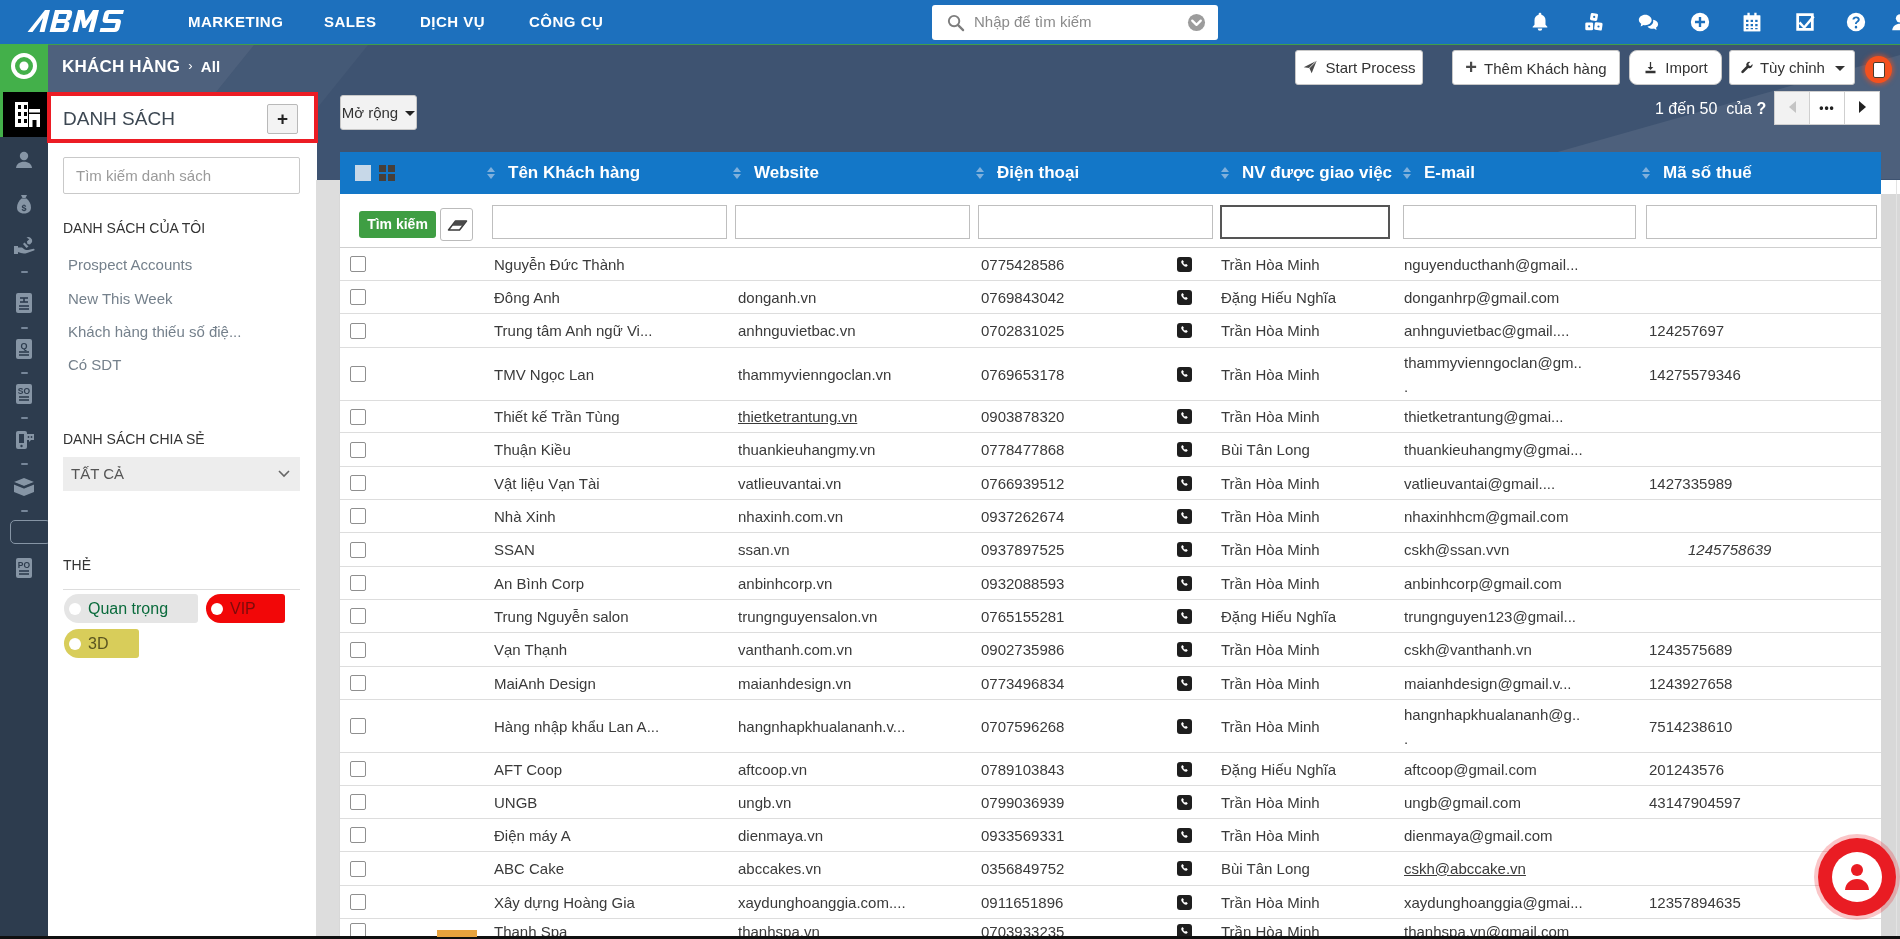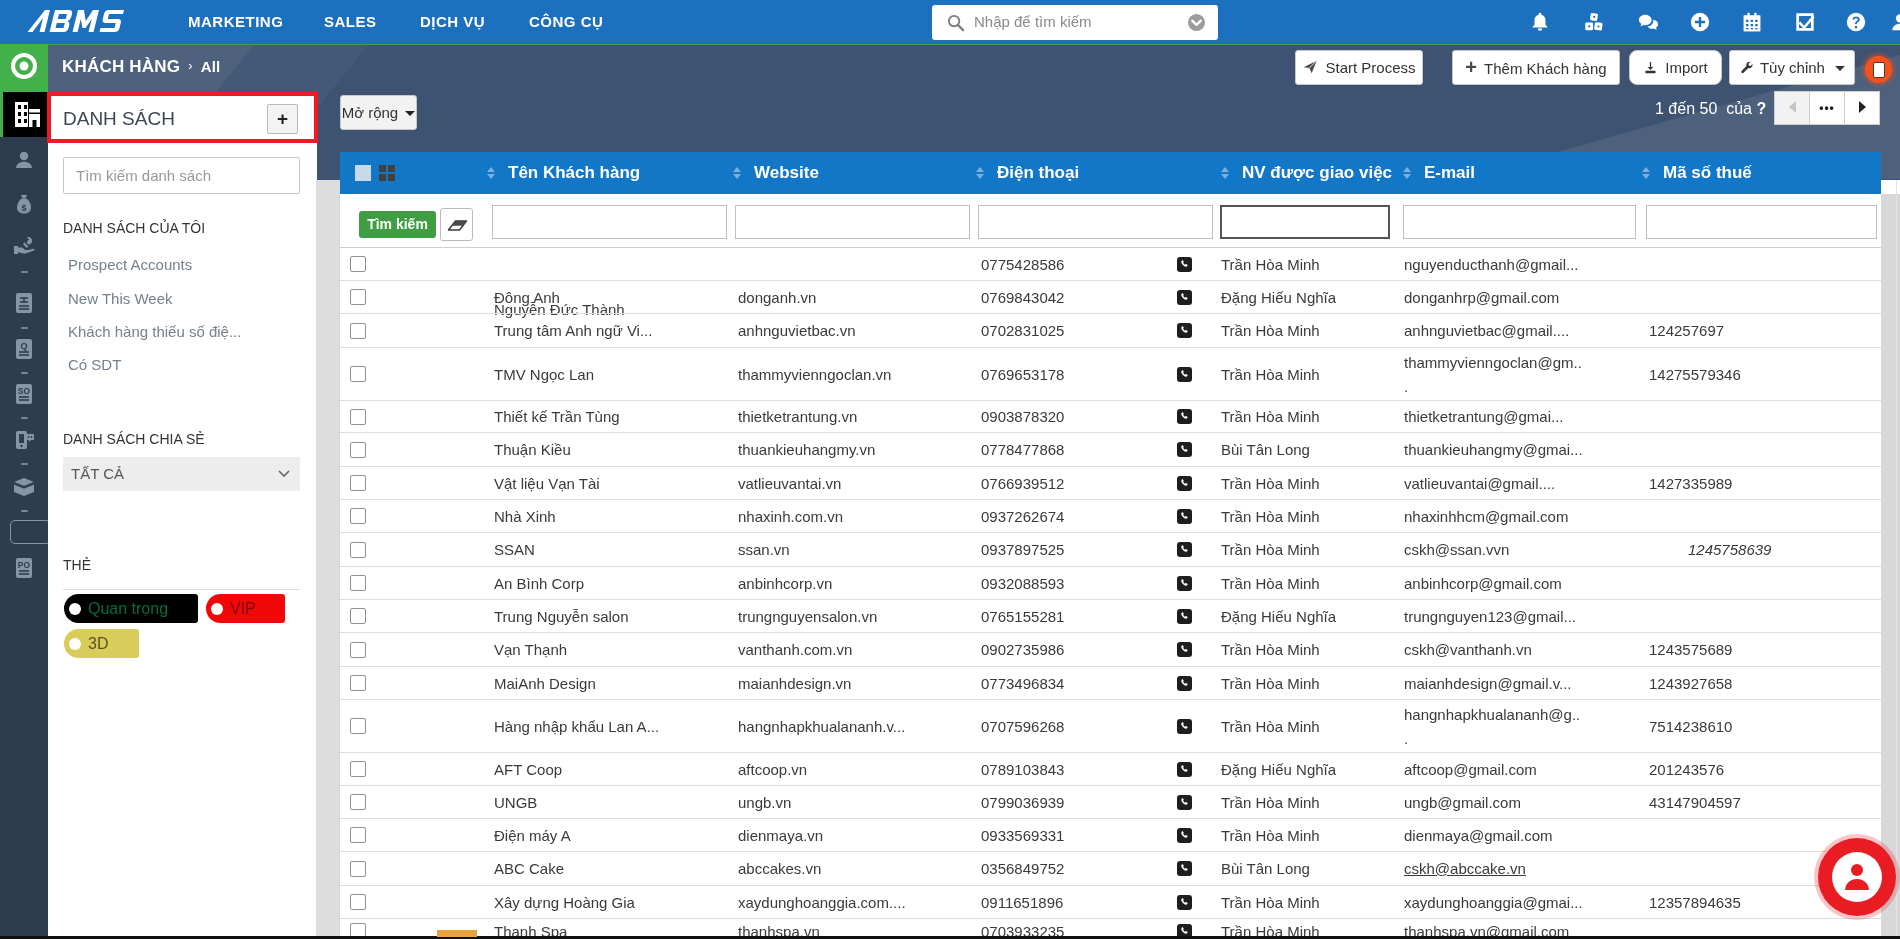--- a/index.html
+++ b/index.html
@@ -275,21 +275,21 @@
 <div class="plink" style="top:356px;">Có SDT</div>
 <div class="sechead" style="top:431px;">DANH SÁCH CHIA SẺ</div>
 <div id="ddall">
     <span>TẤT CẢ</span>
     <svg style="position:absolute;right:10px;top:13px;" width="12" height="8" viewBox="0 0 12 8">
       <path d="M1 1l5 5 5-5" fill="none" stroke="#666" stroke-width="1.6"></path>
     </svg>
   </div>
 <div class="sechead" style="top:557px;">THẺ</div>
 <div id="tagdivider"></div>
-<div class="tag" style="left:64px;top:594px;width:134px;background:#000000;color:#0a6b3c;"><span class="dot"></span>Quan trọng</div>
+<div class="tag" style="left:64px;top:594px;width:134px;background:#e5e5e5;color:#0a6b3c;"><span class="dot"></span>Quan trọng</div>
 <div class="tag" style="left:206px;top:594px;width:79px;background:#f20708;color:#7c0b0b;"><span class="dot"></span>VIP</div>
 <div class="tag" style="left:64px;top:629px;width:75px;background:#d8cd5a;color:#5a5420;"><span class="dot"></span>3D</div>
 <div id="gapstrip"></div>
 <div id="collab"><svg width="15" height="33" viewBox="0 0 15 33">
       <polyline points="10.5,9 4.5,16.5 10.5,24" fill="none" stroke="#1a1a1a" stroke-width="3.4"></polyline>
     </svg></div>
 <div id="rightstrip"></div>
 <div class="abs" style="left:316px;top:180px;width:1px;height:759px;background:#ddd;"></div>
 <div class="abs" style="left:339px;top:194px;width:1px;height:745px;background:#d8d8d8;"></div>
 <div class="abs" style="left:1880px;top:194px;width:1px;height:745px;background:#d8d8d8;"></div>
@@ -322,21 +322,21 @@
     <div class="fin" style="left:152px;width:235px;"></div>
     <div class="fin" style="left:395px;width:235px;"></div>
     <div class="fin" style="left:638px;width:235px;"></div>
     <div class="fin" style="left:880px;width:170px;border:2px solid #555;"></div>
     <div class="fin" style="left:1063px;width:233px;"></div>
     <div class="fin" style="left:1306px;width:231px;"></div>
   </div>
   <div id="rows">
       <div class="row" style="height:33px;">
         <div class="chk" style="top:8px;"></div>
-        <div class="cell" style="left:154px;width:230px;line-height:33px;margin-top:45px;">Nguyễn Đức Thành</div>
+        <div class="cell" style="left:154px;width:230px;line-height:33px;">Nguyễn Đức Thành</div>
         <div class="cell" style="left:641px;width:190px;line-height:33px;">0775428586</div>
         <div class="cell" style="left:881px;width:175px;line-height:33px;">Trần Hòa Minh</div>
         <div class="cell" style="left:1064px;width:235px;line-height:33px;">nguyenducthanh@gmail...</div>
         <div class="pico" style="top:9px;">
           <svg width="11" height="11" viewBox="0 0 24 24" fill="#fff">
             <path d="M6.6 2.8c.5-.5 1.3-.4 1.7.1l2 2.6c.4.5.3 1.2-.1 1.6l-1.3 1.3c.6 1.5 2.6 3.5 4.1 4.1l1.3-1.3c.4-.4 1.1-.5 1.6-.1l2.6 2c.5.4.6 1.2.1 1.7l-1.7 1.7c-.5.5-1.3.7-2 .5-4.6-1.5-8.6-5.5-10.1-10.1-.2-.7 0-1.5.5-2z"></path>
           </svg>
         </div>
       </div>
       <div class="row" style="height:33px;">
@@ -376,21 +376,21 @@
         <div class="cell" style="left:1309px;width:225px;line-height:53px;">14275579346</div>
         <div class="pico" style="top:19px;">
           <svg width="11" height="11" viewBox="0 0 24 24" fill="#fff">
             <path d="M6.6 2.8c.5-.5 1.3-.4 1.7.1l2 2.6c.4.5.3 1.2-.1 1.6l-1.3 1.3c.6 1.5 2.6 3.5 4.1 4.1l1.3-1.3c.4-.4 1.1-.5 1.6-.1l2.6 2c.5.4.6 1.2.1 1.7l-1.7 1.7c-.5.5-1.3.7-2 .5-4.6-1.5-8.6-5.5-10.1-10.1-.2-.7 0-1.5.5-2z"></path>
           </svg>
         </div>
       </div>
       <div class="row" style="height:32px;">
         <div class="chk" style="top:8px;"></div>
         <div class="cell" style="left:154px;width:230px;line-height:32px;">Thiết kế Trần Tùng</div>
-        <div class="cell" style="left:398px;width:230px;line-height:32px;">thietketrantung.vn</div>
+        <div class="cell" style="left:398px;width:230px;line-height:32px;text-decoration:underline;">thietketrantung.vn</div>
         <div class="cell" style="left:641px;width:190px;line-height:32px;">0903878320</div>
         <div class="cell" style="left:881px;width:175px;line-height:32px;">Trần Hòa Minh</div>
         <div class="cell" style="left:1064px;width:235px;line-height:32px;">thietketrantung@gmai...</div>
         <div class="pico" style="top:8px;">
           <svg width="11" height="11" viewBox="0 0 24 24" fill="#fff">
             <path d="M6.6 2.8c.5-.5 1.3-.4 1.7.1l2 2.6c.4.5.3 1.2-.1 1.6l-1.3 1.3c.6 1.5 2.6 3.5 4.1 4.1l1.3-1.3c.4-.4 1.1-.5 1.6-.1l2.6 2c.5.4.6 1.2.1 1.7l-1.7 1.7c-.5.5-1.3.7-2 .5-4.6-1.5-8.6-5.5-10.1-10.1-.2-.7 0-1.5.5-2z"></path>
           </svg>
         </div>
       </div>
       <div class="row" style="height:34px;">

